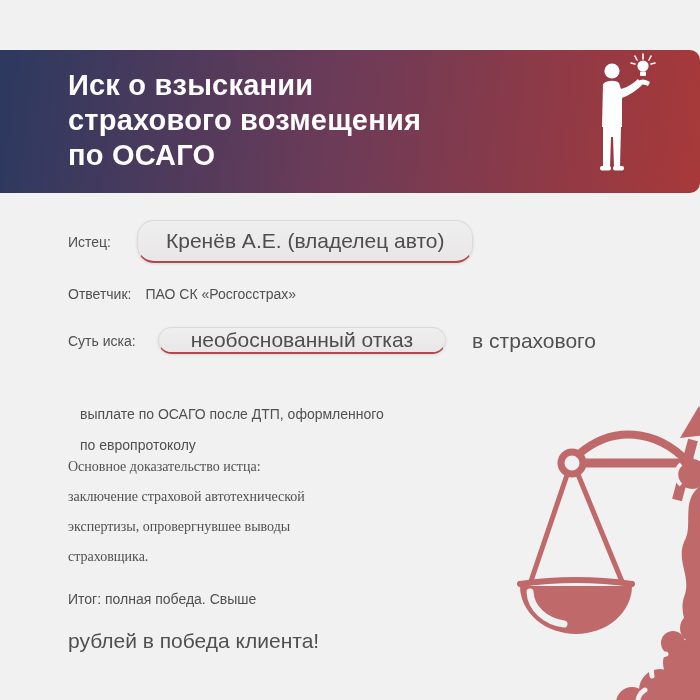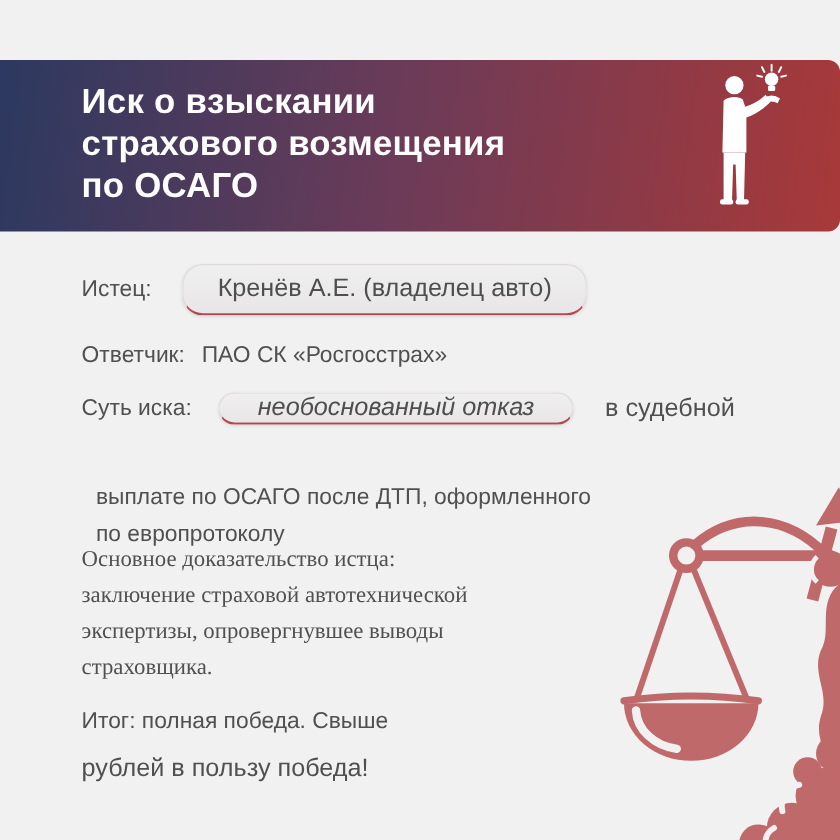--- a/index.html
+++ b/index.html
@@ -16,35 +16,35 @@
     border-radius:0 10px 10px 0;
   }
   .title{
     position:absolute;left:68px;top:18px;
     color:#fdfdfd;font-size:29px;font-weight:bold;line-height:35px;
     letter-spacing:.2px;
   }
   .man-svg{position:absolute;right:36px;top:3px;width:74px;height:126px;}
   
   .row{position:absolute;display:flex;align-items:center;font-size:21px;}
-  .label,.value,.para,.line{font-size:19px;color:#505050;}
+  .label,.value,.para,.line{font-size:14px;color:#505050;}
   .pill{
     display:inline-block;
     background:linear-gradient(#f0efef,#e8e6e6);
     border:1px solid #ddd9d9;
     border-bottom:2px solid #b2484e;
     border-radius:17px;
     box-shadow:0 1px 3px rgba(0,0,0,.10);
     padding:8px 28px;
     color:#4e4e4e;white-space:nowrap;
   }
   .row-plaintiff{left:68px;top:220px;gap:26px;}
   .row-defendant{left:68px;top:286px;gap:14px;}
   .row-claim{left:68px;top:327px;gap:22px;}
-  .row-claim .pill{padding:0 32px;font-style:italic;}
+  .row-claim .pill{padding:0 32px;}
   .claim-tail{margin-left:4px;}
   .para{position:absolute;left:68px;}
   .para-claim{top:399px;line-height:31px;margin-left:12px;}
   .para-evidence{top:452px;line-height:30px;font-family:Liberation Serif, serif;}
   .line-result{position:absolute;left:68px;top:591px;}
   .row-amount{left:68px;top:629px;gap:22px;}
   .row-amount .pill{padding:8px 24px;min-width:80px;text-align:center;}
   
   .scales-svg{position:absolute;left:480px;top:400px;width:220px;height:300px;}
   .text-layer{position:relative;z-index:2;}
@@ -138,35 +138,35 @@
     </div>
 
     <div class="row row-defendant">
       <span class="label">Ответчик:</span>
       <span class="value">ПАО СК «Росгосстрах»</span>
     </div>
 
     <div class="row row-claim">
       <span class="label">Суть иска:</span>
       <span class="pill">необоснованный отказ</span>
-      <span class="claim-tail">в судебной</span>
+      <span class="claim-tail">в страхового</span>
     </div>
 
     <div class="para para-claim">
       <div>выплате по ОСАГО после ДТП, оформленного</div>
       <div>по европротоколу</div>
     </div>
 
     <div class="para para-evidence">
       <div>Основное доказательство истца:</div>
       <div>заключение страховой автотехнической</div>
       <div>экспертизы, опровергнувшее выводы</div>
       <div>страховщика.</div>
     </div>
 
     <div class="line line-result">Итог: полная победа. Свыше</div>
 
     <div class="row row-amount">
-      <span>рублей в пользу победа!</span>
+      <span>рублей в победа клиента!</span>
     </div>
 
   </div>
 </div>
 
 </body></html>

